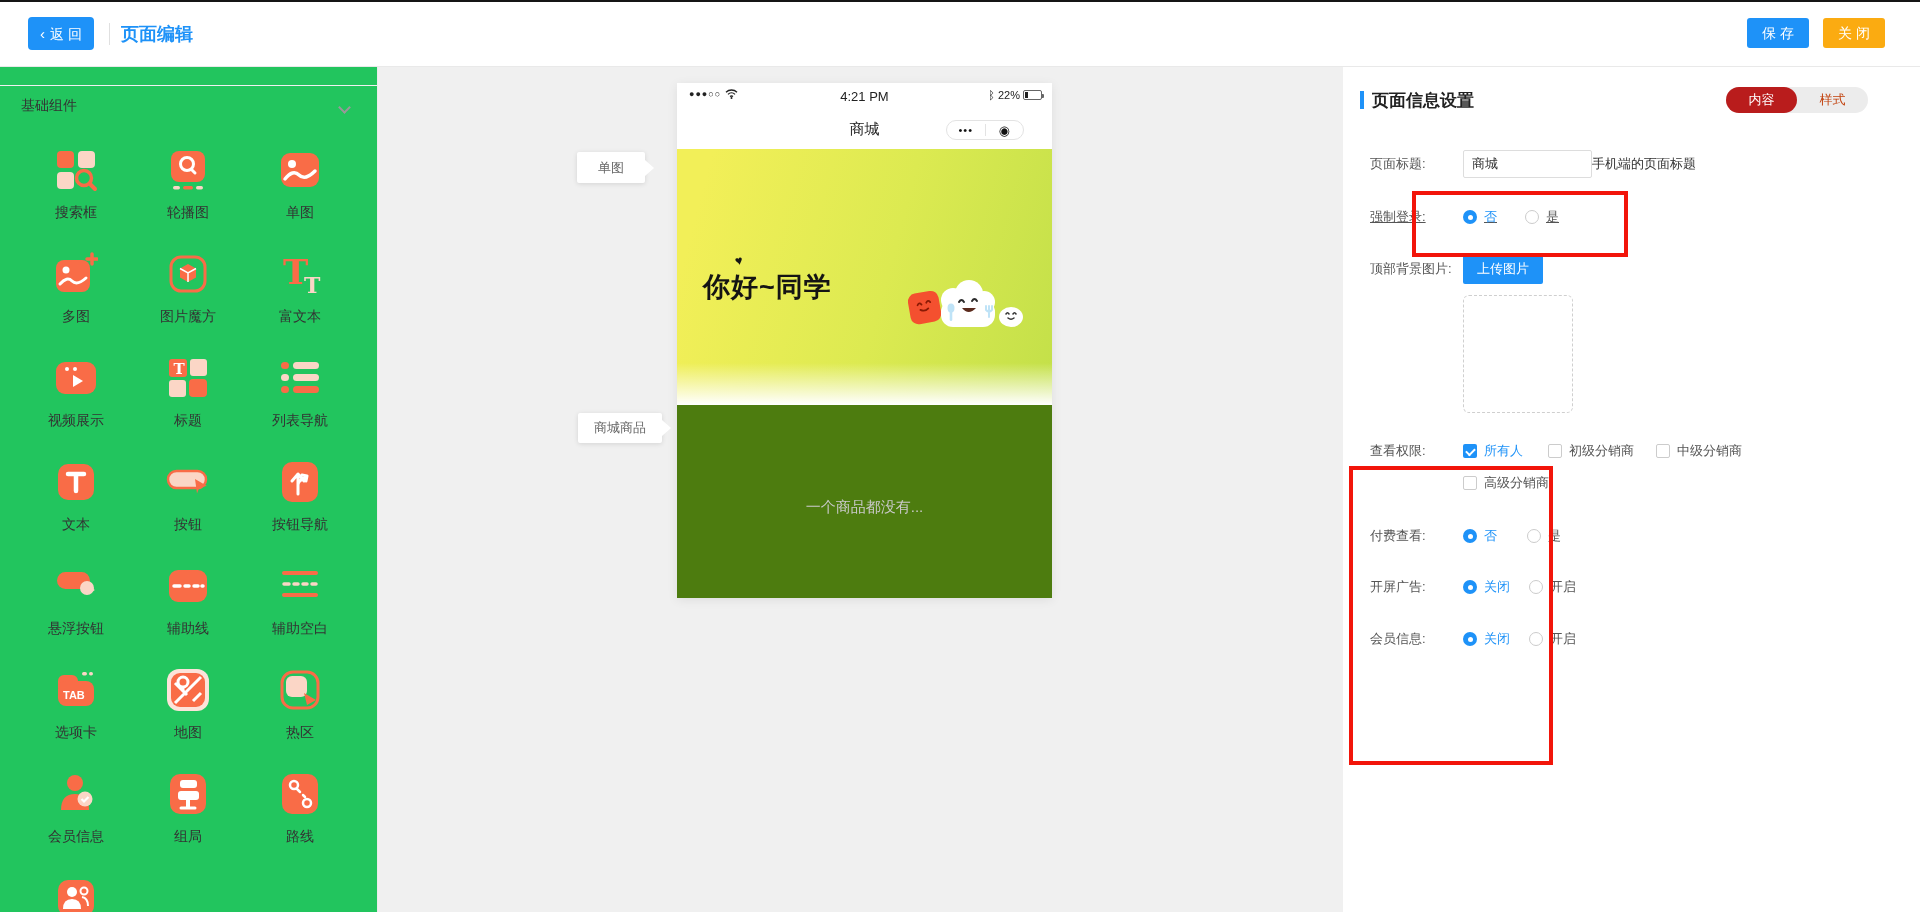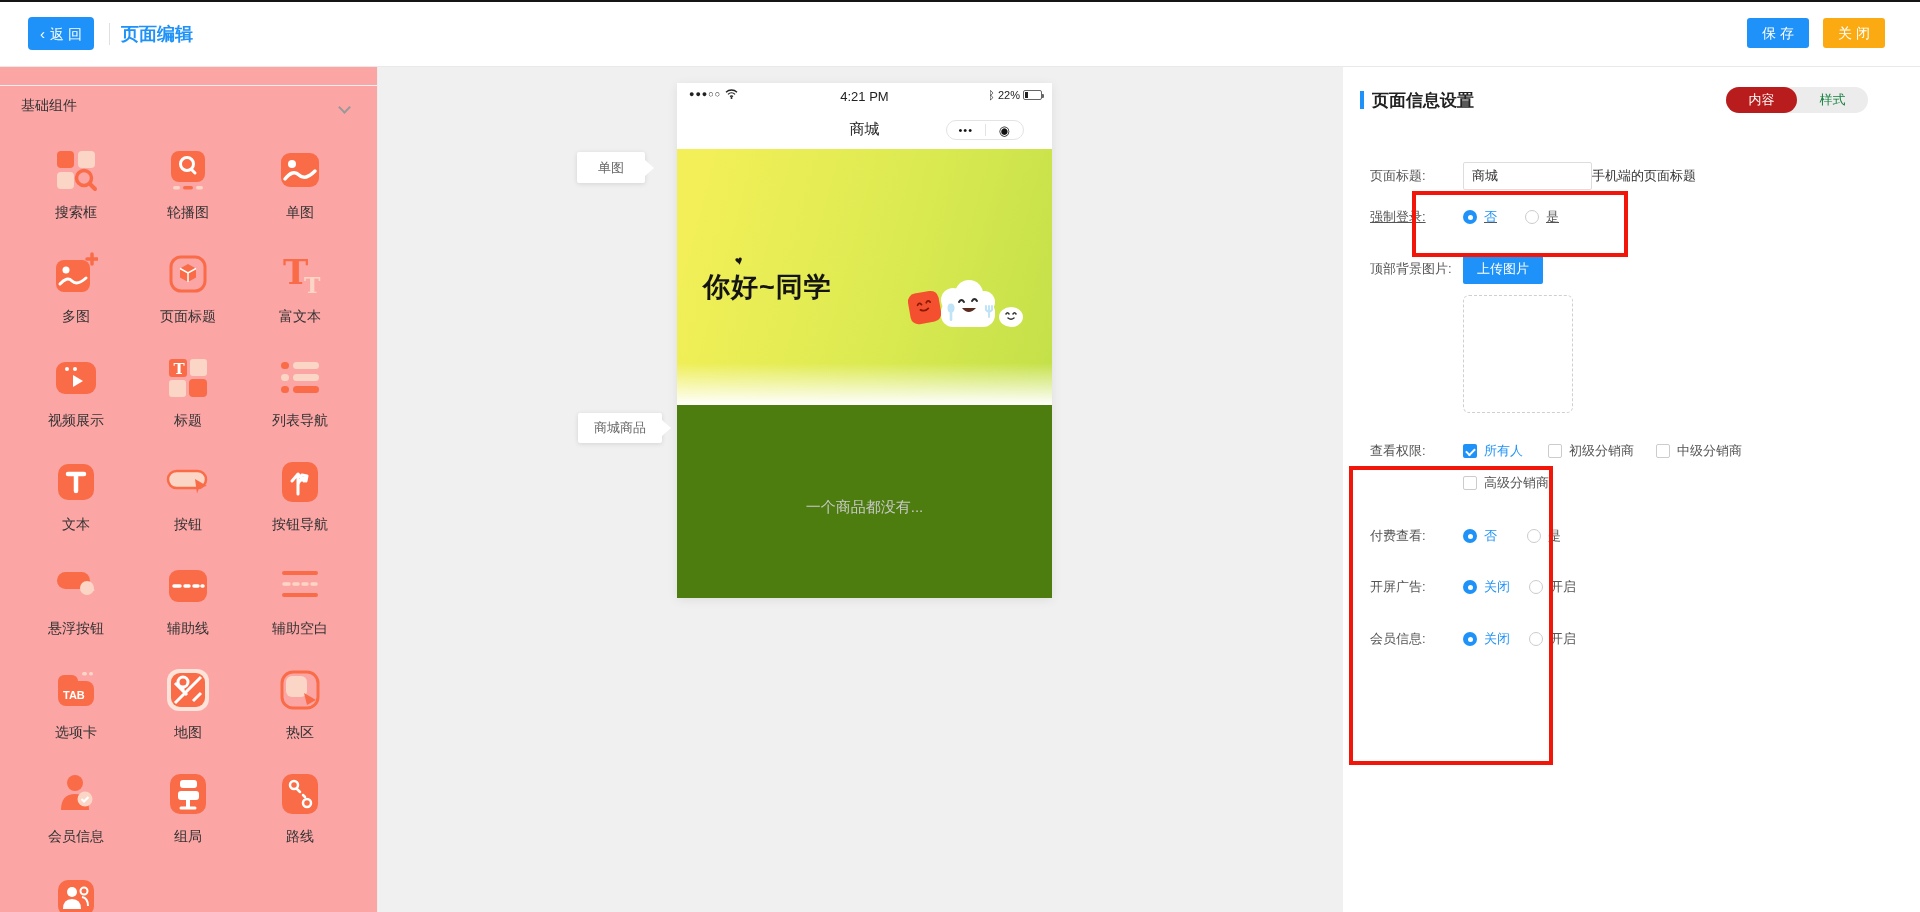--- a/index.html
+++ b/index.html
@@ -9,21 +9,21 @@
   .top-black { position:absolute; top:0; left:0; width:1920px; height:2px; background:#151515; z-index:30; }
   .topbar { position:absolute; top:2px; left:0; width:1920px; height:65px; background:#fff; border-bottom:1px solid #e9e9e9; z-index:20; }
   .btn-back { position:absolute; left:28px; top:15px; width:66px; height:33px; background:#1e92f8; border-radius:4px; color:#fff; font-size:14px; line-height:33px; text-align:center; cursor:pointer; }
   .btn-back .bk-arrow { font-size:15px; margin-right:5px; }
   .tb-divider { position:absolute; left:109px; top:21px; width:1px; height:22px; background:#e0e0e0; }
   .tb-title { position:absolute; left:121px; top:20px; font-size:18px; font-weight:bold; color:#1e92f8; }
   .btn-save { position:absolute; left:1747px; top:16px; width:62px; height:30px; background:#1e92f8; border-radius:3px; color:#fff; font-size:14px; line-height:30px; text-align:center; cursor:pointer; }
   .btn-close { position:absolute; left:1823px; top:16px; width:62px; height:30px; background:#fbab11; border-radius:3px; color:#fff; font-size:14px; line-height:30px; text-align:center; cursor:pointer; }
 
   
-  .sidebar { position:absolute; left:0; top:67px; width:378px; height:845px; background:#fca5a5; border-right:1px solid #ebebeb; overflow:hidden; }
+  .sidebar { position:absolute; left:0; top:67px; width:378px; height:845px; background:#22c55e; border-right:1px solid #ebebeb; overflow:hidden; }
   .sb-divider { position:absolute; top:18px; left:0; width:100%; height:1px; background:#f0f0f0; }
   .sb-header { position:absolute; top:30px; left:21px; font-size:14px; color:#333; }
   .sb-chevron { position:absolute; top:36px; left:340px; width:9px; height:9px; border-right:2px solid #999; border-bottom:2px solid #999; transform:rotate(45deg); cursor:pointer; }
   .sb-grid { position:absolute; top:81px; left:20px; width:338px; display:flex; flex-wrap:wrap; }
   .cmp { width:112px; height:104px; text-align:center; cursor:pointer; }
   .cmp-icon { width:44px; height:44px; margin:0 auto; }
   .cmp-label { margin-top:12px; font-size:14px; color:#333; }
 
   
   .canvas { position:absolute; left:379px; top:67px; width:964px; height:845px; background:#f0f0f0; }
@@ -52,21 +52,21 @@
   .ptag { position:absolute; height:30px; background:#fff; box-shadow:0 1px 5px rgba(0,0,0,0.12); border-radius:2px; font-size:13px; color:#666; text-align:center; line-height:30px; cursor:pointer; }
   .ptag::after { content:""; position:absolute; right:-9px; top:50%; transform:translateY(-50%); border-top:8px solid transparent; border-bottom:8px solid transparent; border-left:9px solid #fff; }
   .tag-single { left:198px; top:85px; width:68px; height:31px; line-height:31px; }
   .tag-goods { left:199px; top:346px; width:84px; }
 
   
   .panel { position:absolute; left:1343px; top:67px; width:577px; height:845px; background:#fff; }
   .p-accent { position:absolute; left:17px; top:24px; width:4px; height:18px; background:#1e92f8; }
   .p-title { position:absolute; left:29px; top:22px; font-size:17px; font-weight:bold; color:#222; }
   .p-toggle { position:absolute; left:383px; top:20px; width:142px; height:26px; background:#ececec; border-radius:13px; display:flex; }
-  .p-toggle .seg { width:71px; height:26px; line-height:26px; text-align:center; font-size:13px; border-radius:13px; cursor:pointer; color:#15803d; }
+  .p-toggle .seg { width:71px; height:26px; line-height:26px; text-align:center; font-size:13px; border-radius:13px; cursor:pointer; color:#c2410c; }
   .p-toggle .seg.active { background:#b91c1c; color:#fff; }
   .prow { position:absolute; left:27px; display:flex; align-items:center; font-size:13px; color:#555; }
   .plabel { width:93px; font-size:13px; color:#555; }
   .pinput { width:129px; height:28px; border:1px solid #ddd; border-radius:2px; padding:0 8px; font-size:13px; color:#333; font-family:inherit; outline:none; }
   .phint { margin-left:0; font-size:13px; color:#333; }
   .radio { width:14px; height:14px; border-radius:50%; border:1px solid #ccc; background:#fff; display:inline-block; position:relative; cursor:pointer; }
   .radio.sel { border:none; background:#1e92f8; }
   .radio.sel::after { content:""; position:absolute; left:4.5px; top:4.5px; width:5px; height:5px; border-radius:50%; background:#fff; }
   .ropt { margin-left:7px; cursor:pointer; }
   .ropt.sel { color:#1e92f8; }
@@ -138,21 +138,21 @@
             <path d="M38 2 v10 M33 7 h10" stroke="#F96C47" stroke-width="3.5" stroke-linecap="round"></path>
           </svg></div>
       <div class="cmp-label">多图</div>
     </div>
     <div class="cmp">
       <div class="cmp-icon"><svg viewBox="0 0 44 44">
             <rect x="5" y="5" width="34" height="34" rx="10" fill="none" stroke="#F96C47" stroke-width="3"></rect>
             <path d="M22 12 l8 4.5 v9 l-8 4.5 l-8 -4.5 v-9 Z" fill="#F96C47"></path>
             <path d="M14 16.5 l8 4.5 8 -4.5 M22 21 v9" stroke="#fff" stroke-width="1.5" fill="none"></path>
           </svg></div>
-      <div class="cmp-label">页面标题</div>
+      <div class="cmp-label">图片魔方</div>
     </div>
     <div class="cmp">
       <div class="cmp-icon"><svg viewBox="0 0 44 44">
             <text x="5" y="32" font-family="DejaVu Serif,serif" font-size="34" font-weight="bold" fill="#F96C47">T</text>
             <text x="26" y="41" font-family="DejaVu Serif,serif" font-size="22" font-weight="bold" fill="#FBD6C6">T</text>
           </svg></div>
       <div class="cmp-label">富文本</div>
     </div>
 
     <div class="cmp">
@@ -360,21 +360,21 @@
 </div>
 
 <div class="panel">
   <div class="p-accent"></div>
   <div class="p-title">页面信息设置</div>
   <div class="p-toggle">
     <div class="seg active">内容</div>
     <div class="seg">样式</div>
   </div>
 
-  <div class="prow" style="top:95px;">
+  <div class="prow" style="top:83px;">
     <span class="plabel">页面标题:</span>
     <input class="pinput" type="text" value="商城" style="">
     <span class="phint">手机端的页面标题</span>
   </div>
 
   <div class="prow" style="top:141px;text-decoration:underline;">
     <span class="plabel">强制登录:</span>
     <span class="radio sel"></span>
     <span class="ropt sel">否</span>
     <span class="radio" style="margin-left:28px;"></span>

